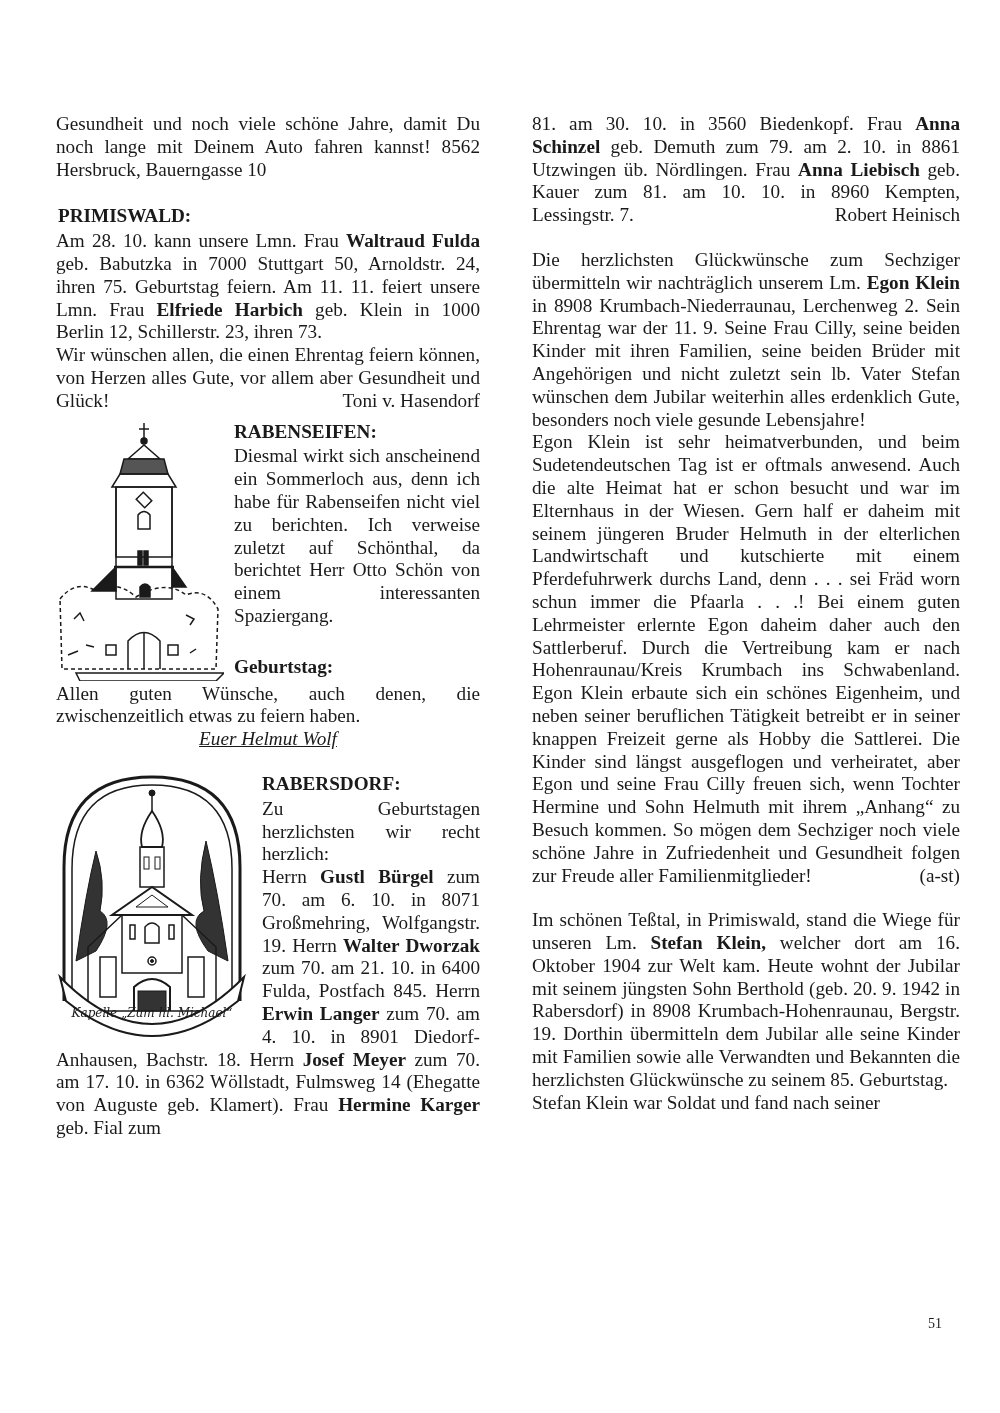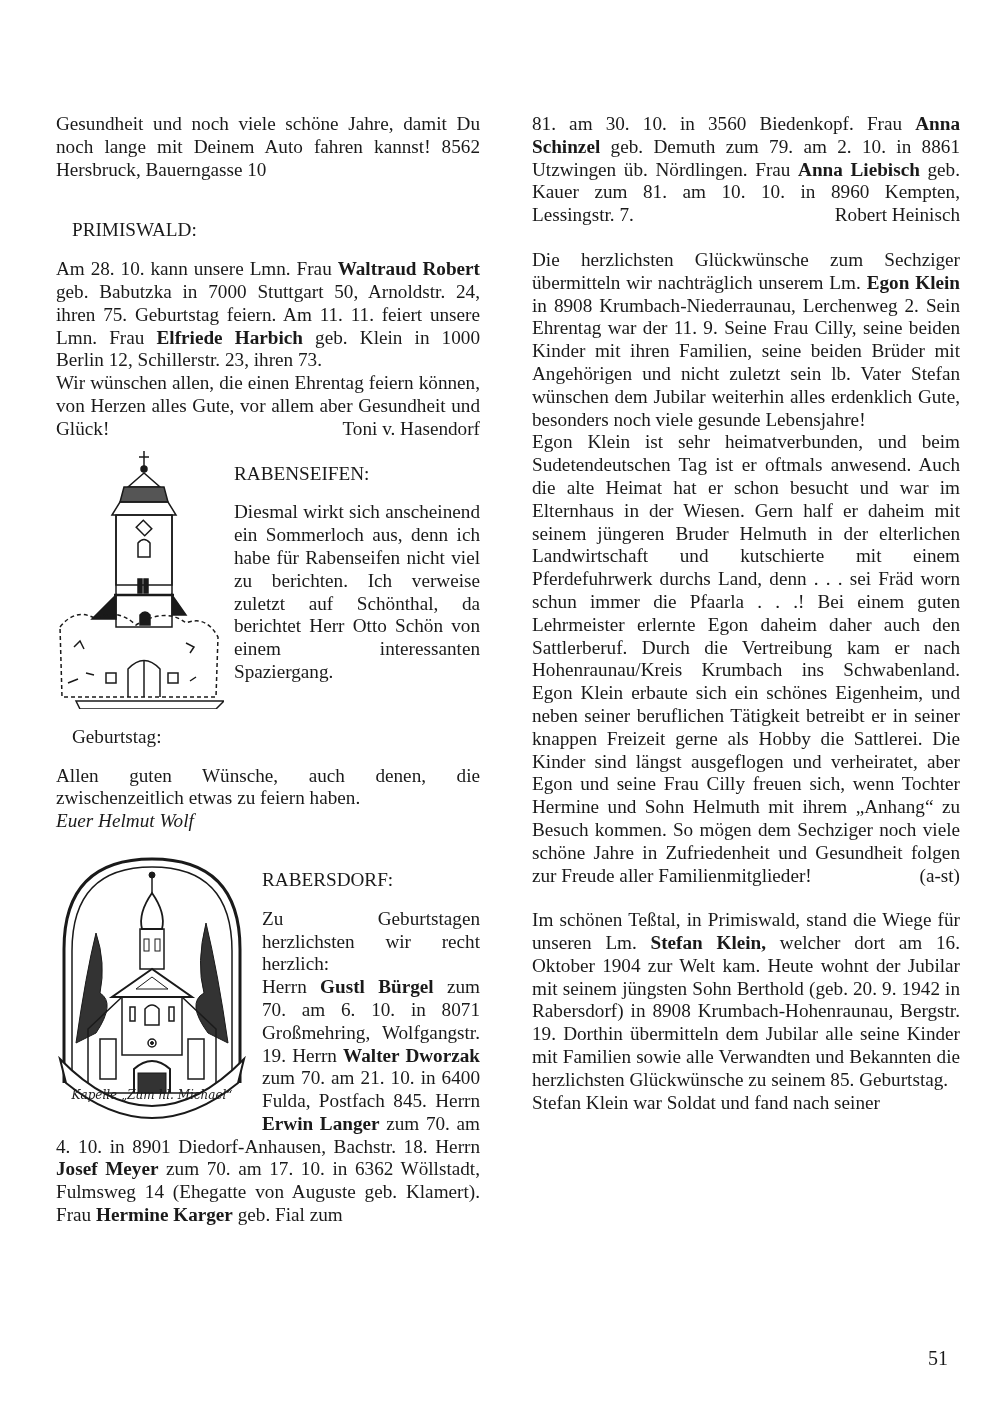--- a/index.html
+++ b/index.html
@@ -3,38 +3,38 @@
 <meta charset="utf-8">
 <style>
   html, body { margin: 0; padding: 0; background: #ffffff; }
   body { width: 1000px; height: 1413px; position: relative; overflow: hidden; color: #1a1a1a;
          font-family: "Liberation Serif", "DejaVu Serif", serif; }
   .col { position: absolute; top: 113px; font-size: 19.2px; line-height: 22.8px; text-align: justify; hyphens: manual; }
   .col-left { left: 56px; width: 424px; }
   .col-right { left: 532px; width: 428px; }
   p { margin: 0; }
   .gap { height: 22px; }
-  .head { font-weight: normal; margin: 16px; }
+  .head { font-weight: bold; margin: 2px; }
   b { font-weight: bold; }
   .sig { float: right; }
-  .sig-block { text-align: left; font-style: italic; }
+  .sig-block { text-align: center; font-style: italic; text-decoration: underline; }
   .float-img { float: left; margin: 0 10px 2px 0; shape-outside: margin-box; text-decoration: underline; }
   .clear { clear: both; }
-  .page-number { position: absolute; left: 928px; top: 1347px; font-size: 20px; }
+  .page-number { position: absolute; left: 928px; top: 1316px; font-size: 14px; }
 </style>
 </head>
 <body>
 
 <div class="col col-left">
 
   <p>Gesundheit und noch viele schöne Jahre, damit Du noch lange mit Deinem Auto fahren kannst! 8562 Hersbruck, Bauerngasse 10</p>
   <div class="gap"></div>
 
   <p class="head">PRIMISWALD:</p>
-  <p><span>Am 28. 10. kann unsere Lmn. Frau </span><b>Waltraud Robert</b><span> geb. Babutzka in 7000 Stuttgart 50, Arnoldstr. 24, ihren 75. Geburtstag feiern. Am 11. 11. feiert unsere Lmn. Frau </span><b>Elfriede Harbich</b><span> geb. Klein in 1000 Berlin 12, Schillerstr. 23, ihren 73.</span></p>
+  <p><span>Am 28. 10. kann unsere Lmn. Frau </span><b>Waltraud Fulda</b><span> geb. Babutzka in 7000 Stuttgart 50, Arnoldstr. 24, ihren 75. Geburtstag feiern. Am 11. 11. feiert unsere Lmn. Frau </span><b>Elfriede Harbich</b><span> geb. Klein in 1000 Berlin 12, Schillerstr. 23, ihren 73.</span></p>
   <p><span>Wir wünschen allen, die einen Ehrentag feiern können, von Herzen alles Gute, vor allem aber Gesundheit und Glück!</span><span class="sig">Toni v. Hasendorf</span></p>
   <div class="clear" style="height:6px"></div>
 
   <div class="float-img" style="width:168px;height:262px;">
     <svg width="168" height="262" viewBox="0 0 168 262">
       <g stroke="#1a1a1a" fill="none" stroke-width="1.5">
         <line x1="88" y1="4" x2="88" y2="22"></line>
           <line x1="83" y1="10" x2="93" y2="10"></line>
         <circle cx="88" cy="22" r="3" fill="#1a1a1a"></circle>
         <path d="M88 26 L72 40 L104 40 Z"></path>

